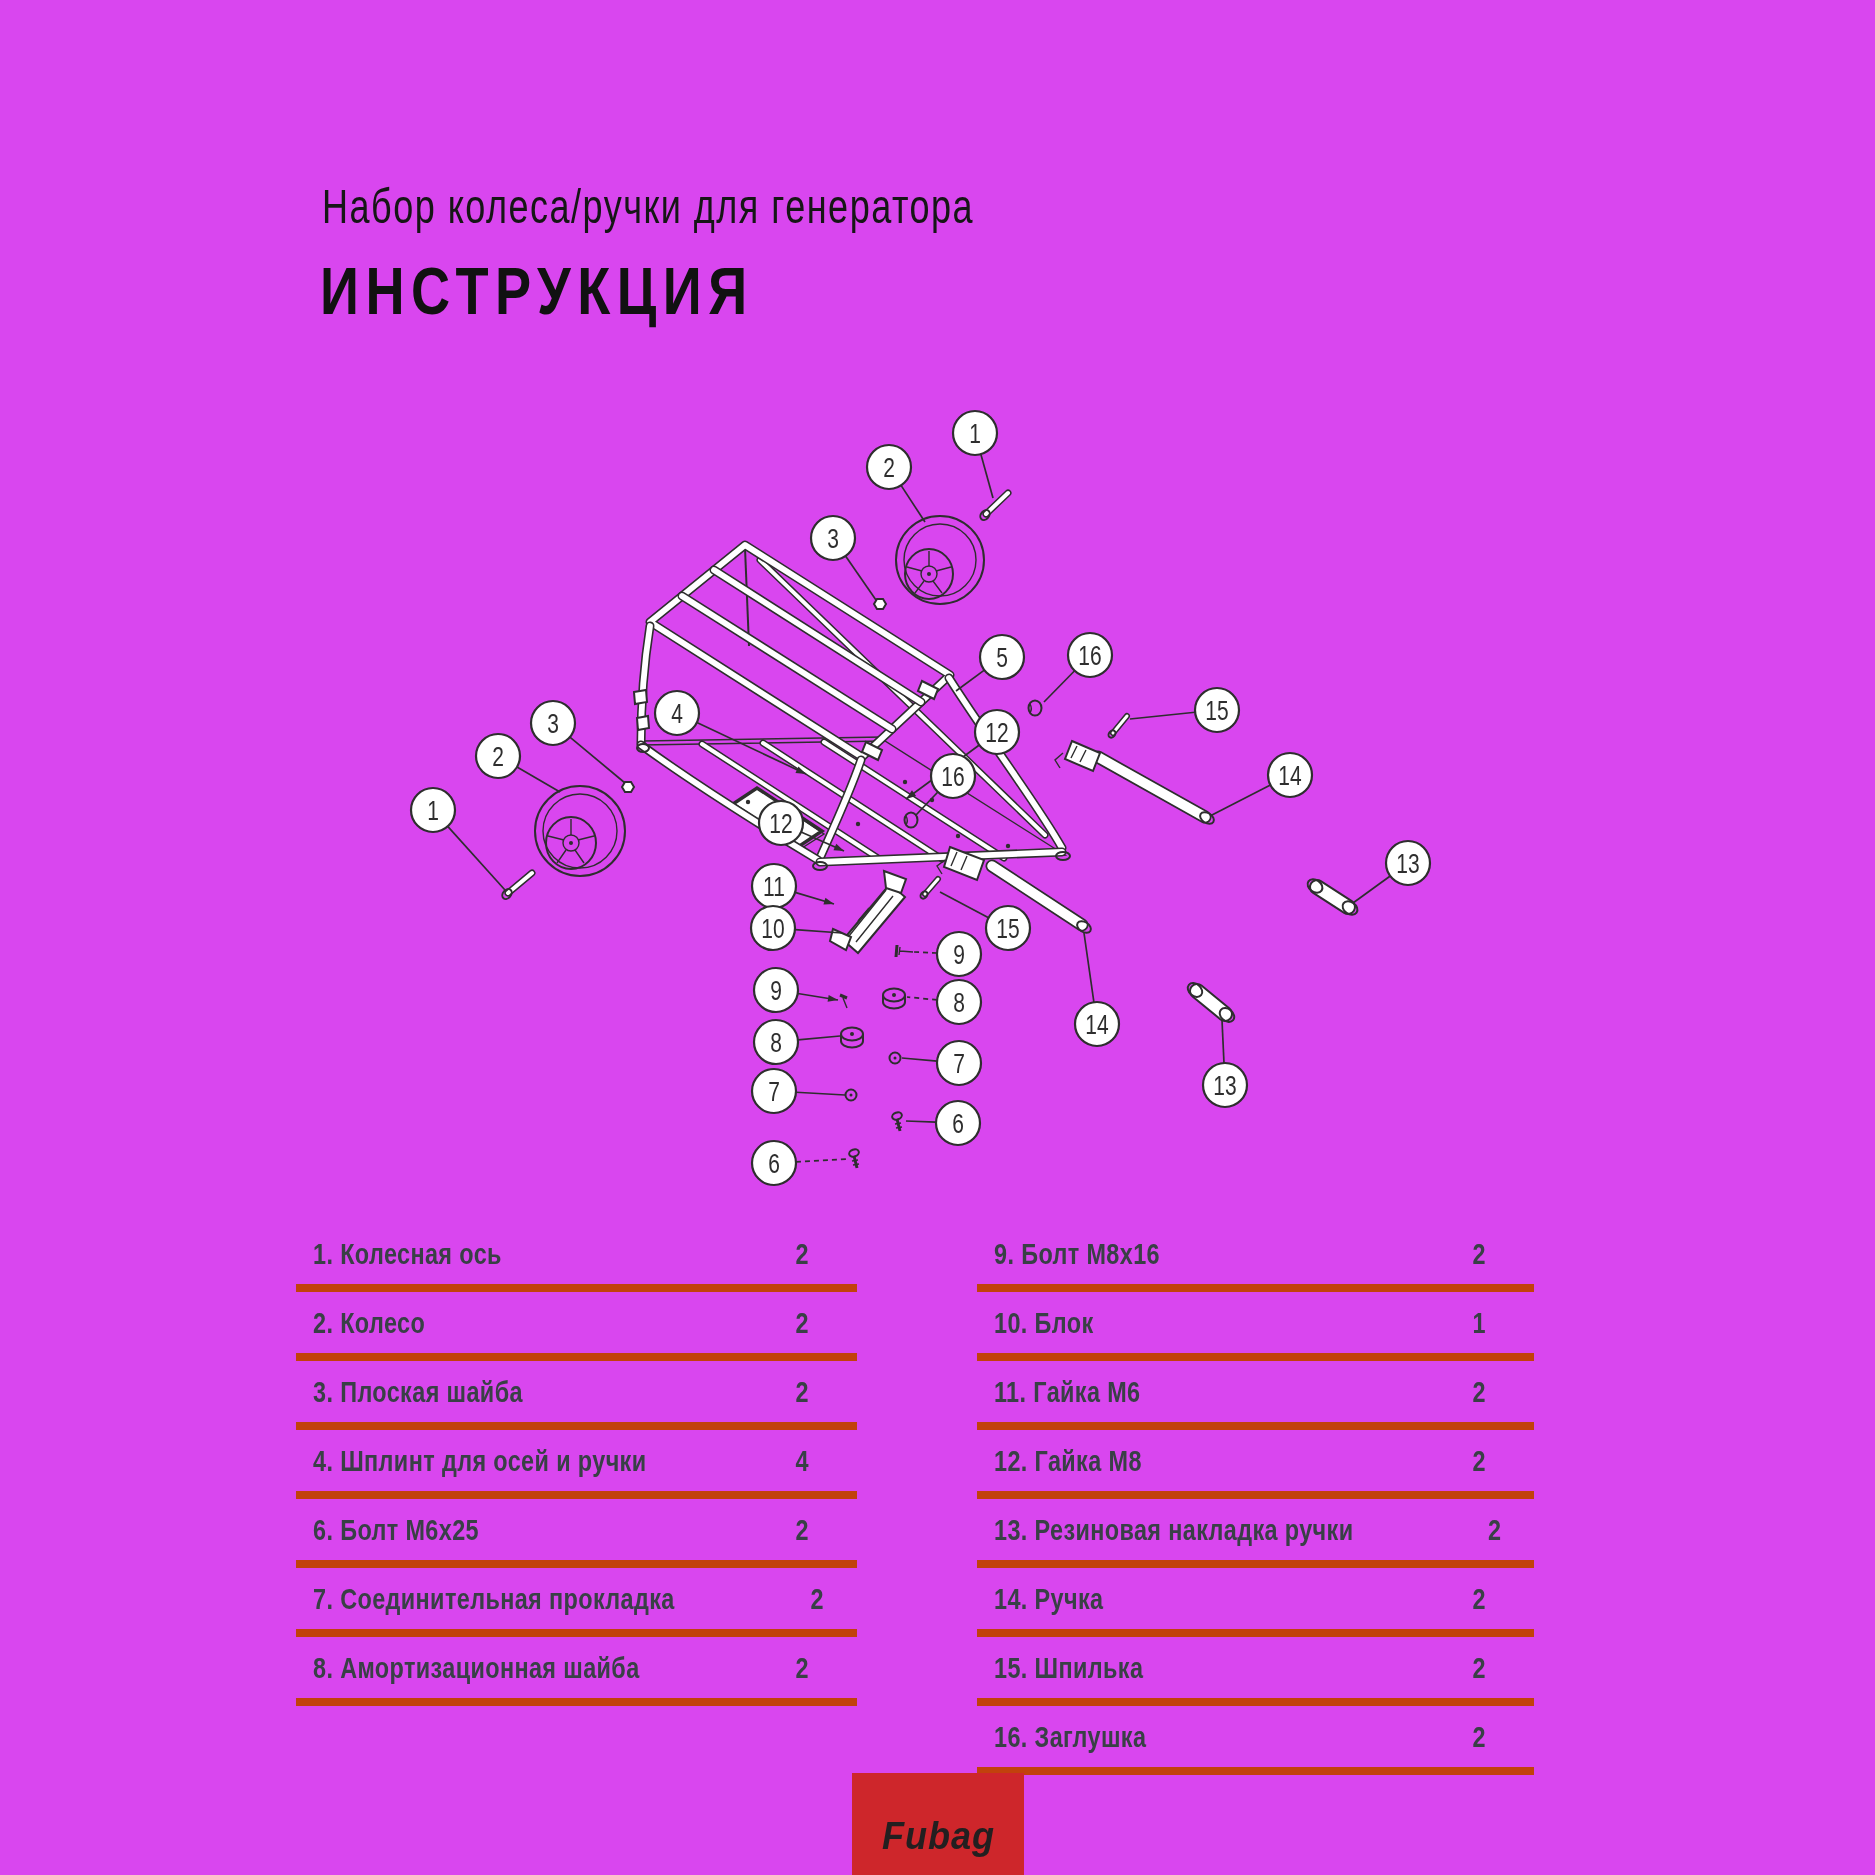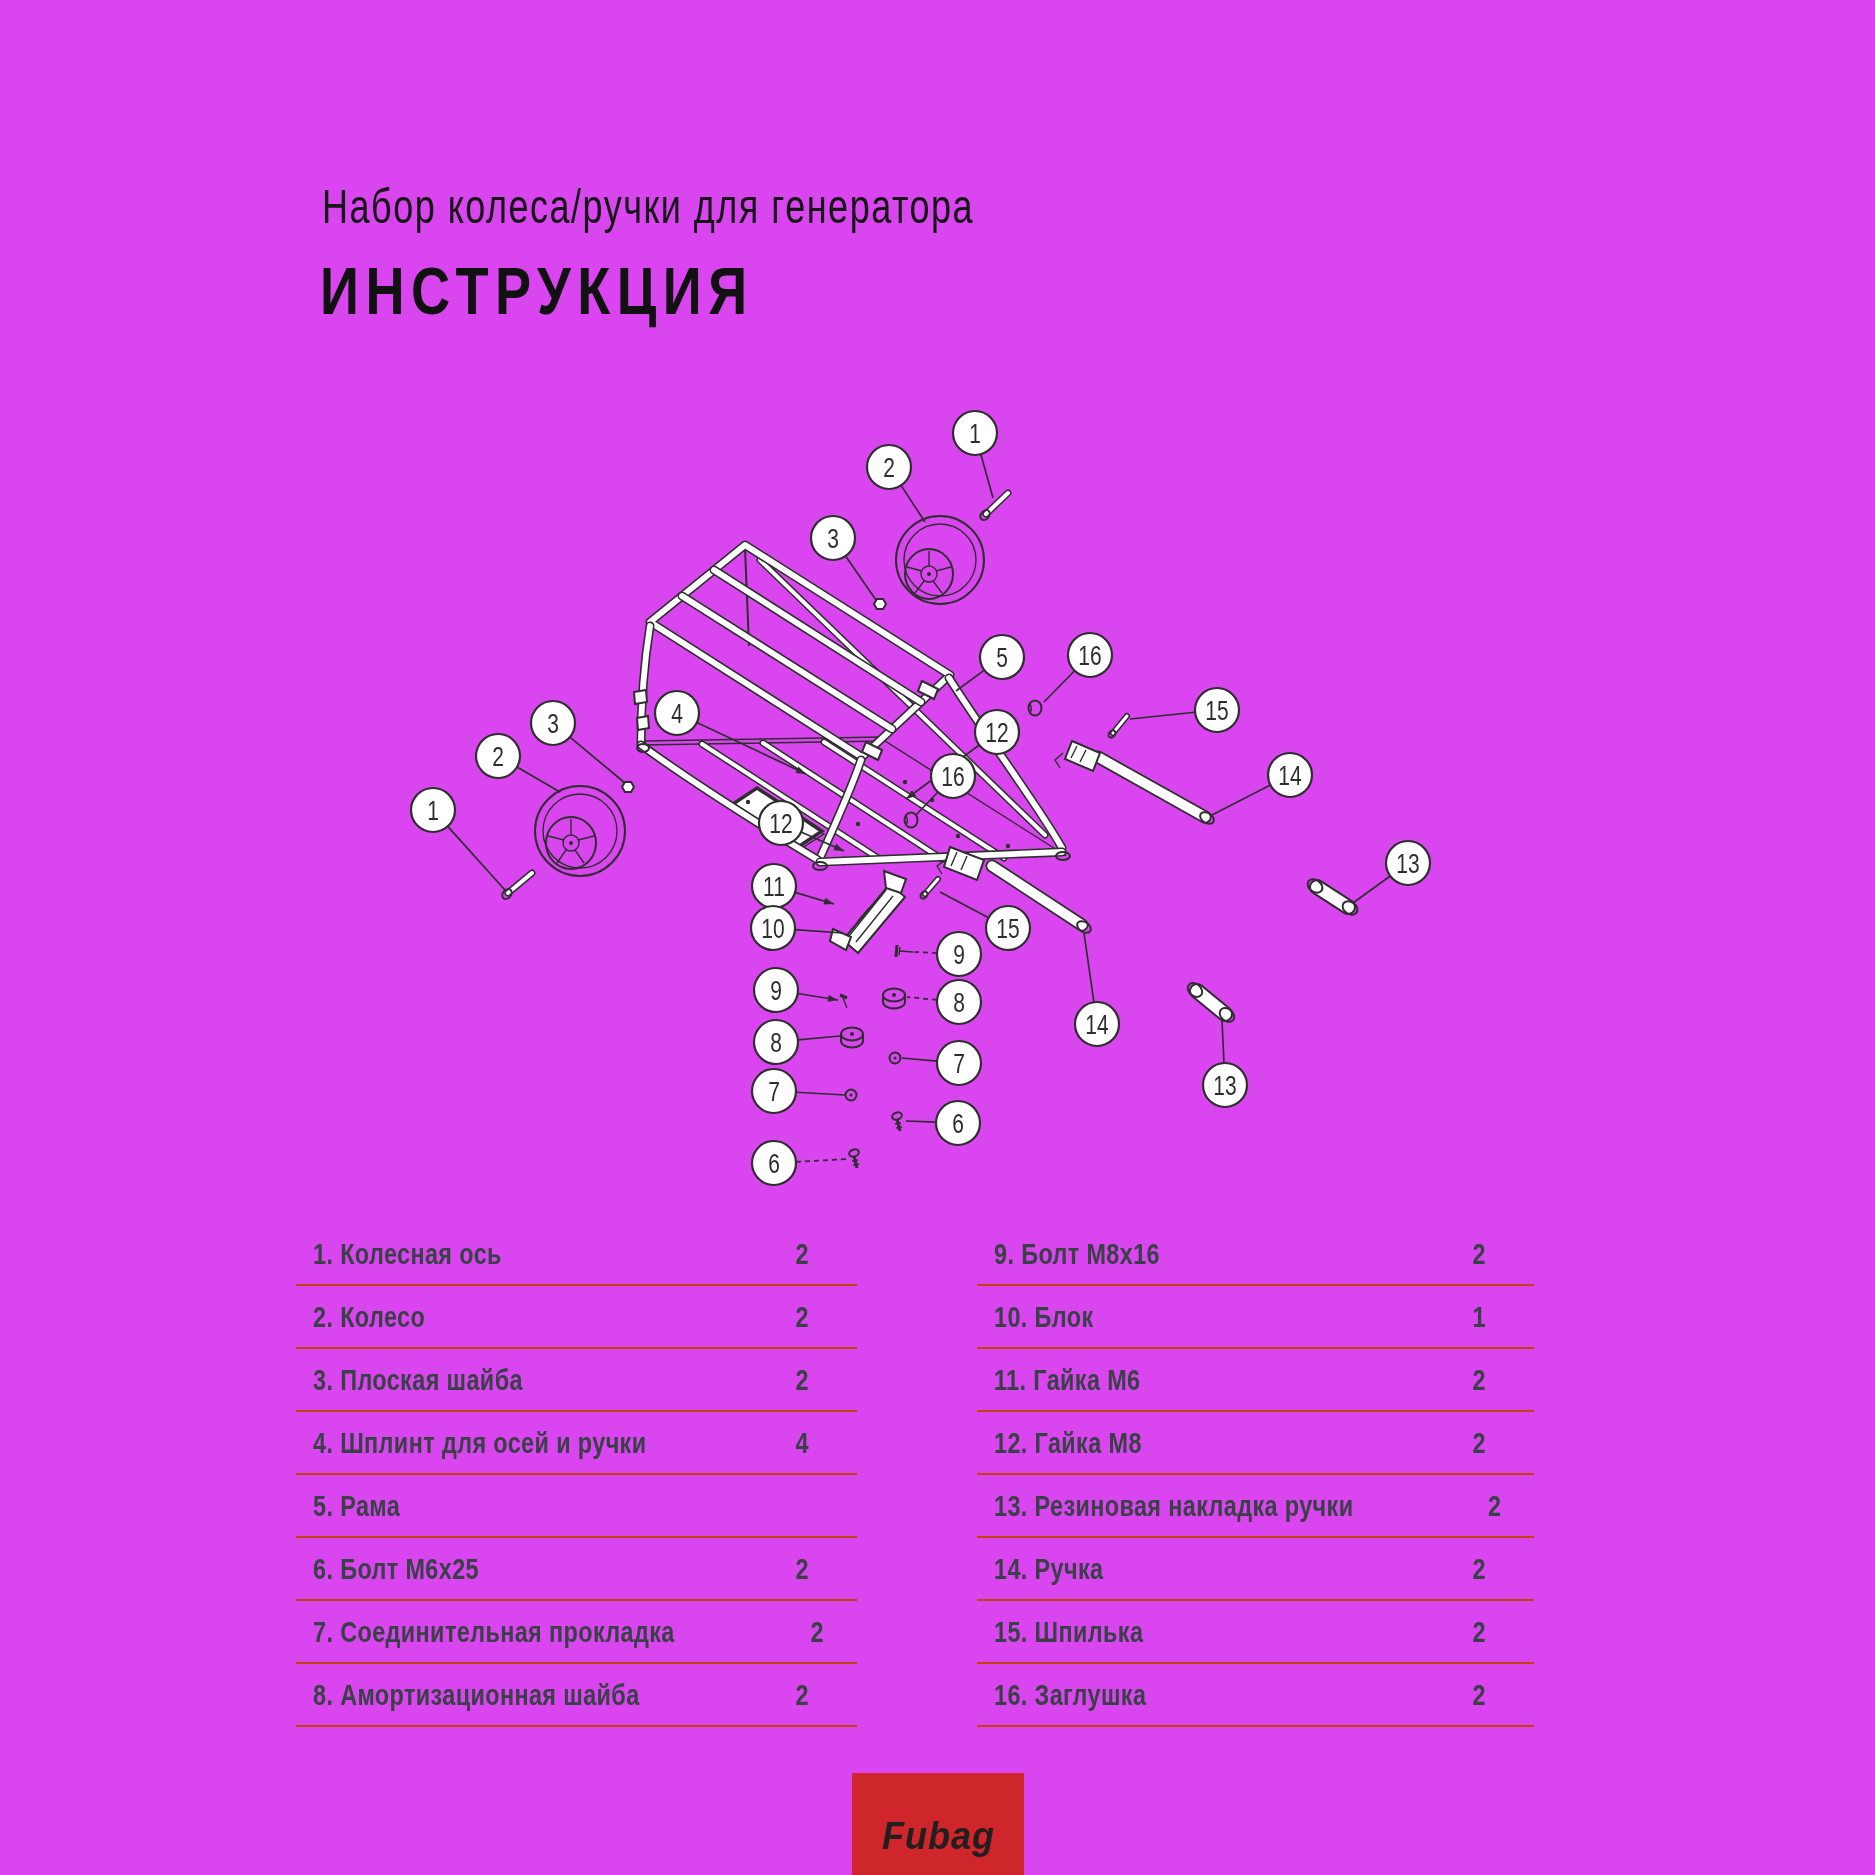--- a/index.html
+++ b/index.html
@@ -11,21 +11,21 @@
             color:#161616;letter-spacing:2px;white-space:nowrap;
             transform:scaleX(0.75);transform-origin:left top;line-height:1;}
   .main-title{position:absolute;left:320px;top:258px;font-size:66px;font-weight:700;
             color:#111;letter-spacing:8px;white-space:nowrap;
             transform:scaleX(0.82);transform-origin:left top;line-height:1;}
 
   
   .parts-table{position:absolute;top:1223px;}
   .parts-table.left{left:296px;width:561px;}
   .parts-table.right{left:977px;width:557px;}
-  .prow{height:61px;display:flex;align-items:center;border-bottom:2px solid #c2410c;}
+  .prow{height:61px;display:flex;align-items:center;border-bottom:8px solid #c2410c;}
   .pname{font-size:30px;font-weight:700;color:#394046;margin-left:17px;white-space:nowrap;
          letter-spacing:0.5px;transform:scaleX(0.78);transform-origin:left center;}
   .pqty{margin-left:auto;width:110px;text-align:center;font-size:30px;font-weight:700;
         color:#394046;transform:scaleX(0.78);transform-origin:center center;}
 
   
   .logo{position:absolute;left:852px;top:1773px;width:172px;height:126px;
         display:flex;align-items:center;justify-content:center;}
   .logo-text{font-size:38px;font-weight:700;font-style:italic;color:#231f20;
              letter-spacing:1px;transform:scaleX(0.95);}
@@ -352,24 +352,20 @@
       </div>
       <div class="prow">
         <span class="pname">3. Плоская шайба</span>
         <span class="pqty">2</span>
       </div>
       <div class="prow">
         <span class="pname">4. Шплинт для осей и ручки</span>
         <span class="pqty">4</span>
       </div>
       <div class="prow">
-        <span class="pname">5. Рама</span>
-        <span class="pqty"></span>
-      </div>
-      <div class="prow">
         <span class="pname">6. Болт М6х25</span>
         <span class="pqty">2</span>
       </div>
       <div class="prow">
         <span class="pname">7. Соединительная прокладка</span>
         <span class="pqty">2</span>
       </div>
       <div class="prow">
         <span class="pname">8. Амортизационная шайба</span>
         <span class="pqty">2</span>

